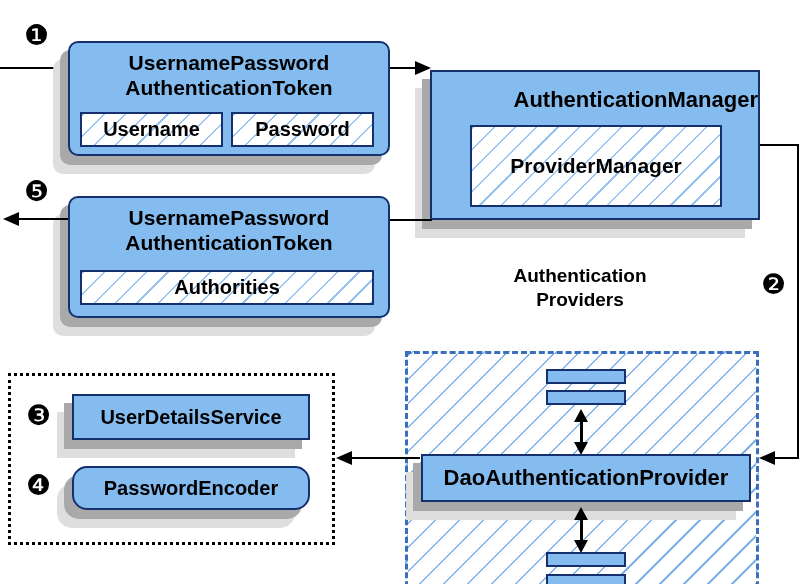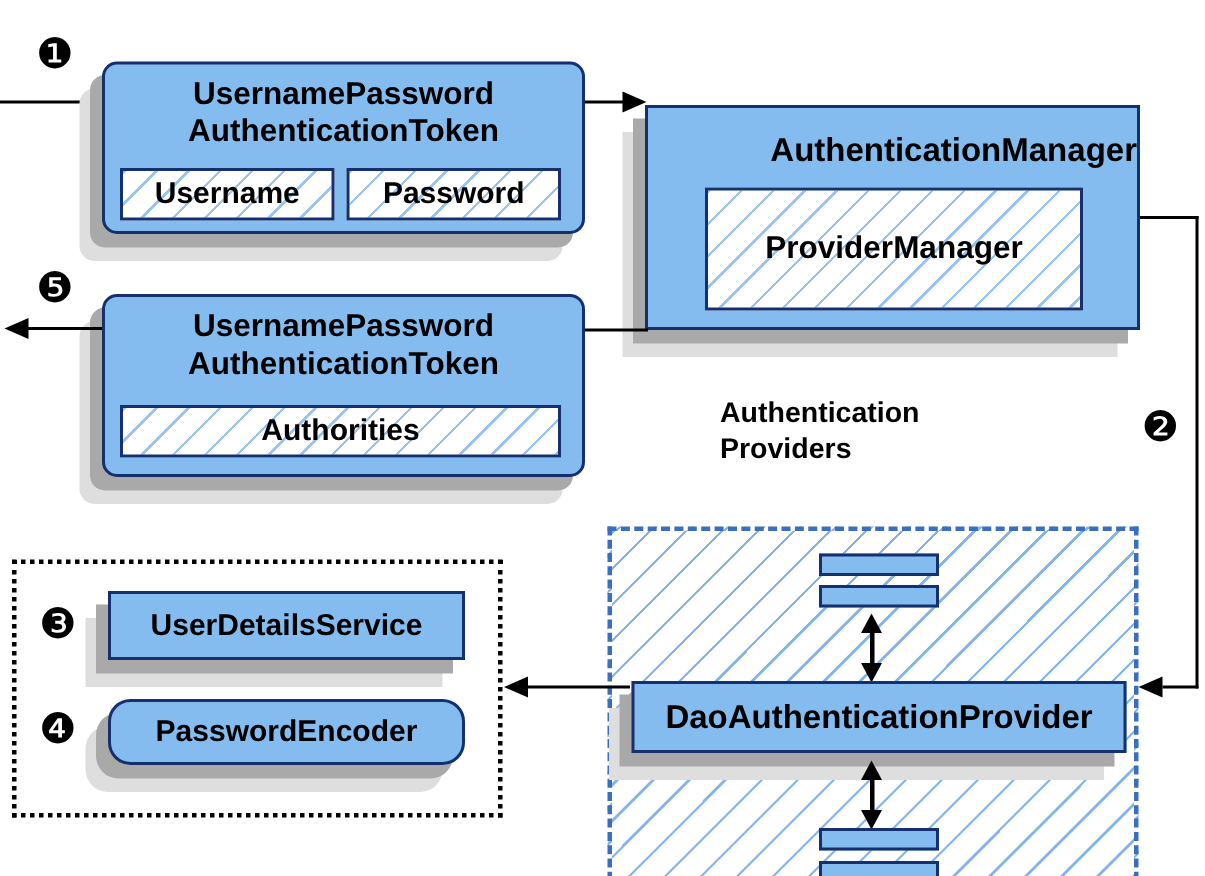--- a/index.html
+++ b/index.html
@@ -26,21 +26,21 @@
       repeating-linear-gradient(135deg, rgba(120,175,235,0.75) 0px, rgba(120,175,235,0.75) 1.6px, transparent 1.6px, transparent 15px),
       #ffffff;
   }
   .field{
     border:2px solid #14306e;box-sizing:border-box;
     font-weight:bold;font-size:20px;text-align:center;
     display:flex;align-items:center;justify-content:center;
   }
   .fieldrow{position:absolute;left:10px;right:14px;display:flex;gap:8px;}
   .fieldrow .field{flex:1;height:35px;}
-  .plainlabel{position:absolute;font-weight:bold;text-align:left;}
+  .plainlabel{position:absolute;font-weight:bold;text-align:center;}
   .badge{position:absolute;font-family:"DejaVu Sans",sans-serif;font-size:28px;line-height:28px;color:#000;}
   .hatcharea{
     position:absolute;border:3px dashed #3a6fbf;box-sizing:border-box;
     background:
       repeating-linear-gradient(135deg, rgba(100,160,230,0.8) 0px, rgba(100,160,230,0.8) 1.6px, transparent 1.6px, transparent 17px),
       #ffffff;
   }
   .dottedbox{position:absolute;border:3px dotted #000;box-sizing:border-box;background:transparent;}
   .bar{position:absolute;width:80px;height:15px;background:#85bcf0;border:2px solid #14306e;box-sizing:border-box;}
 </style>

